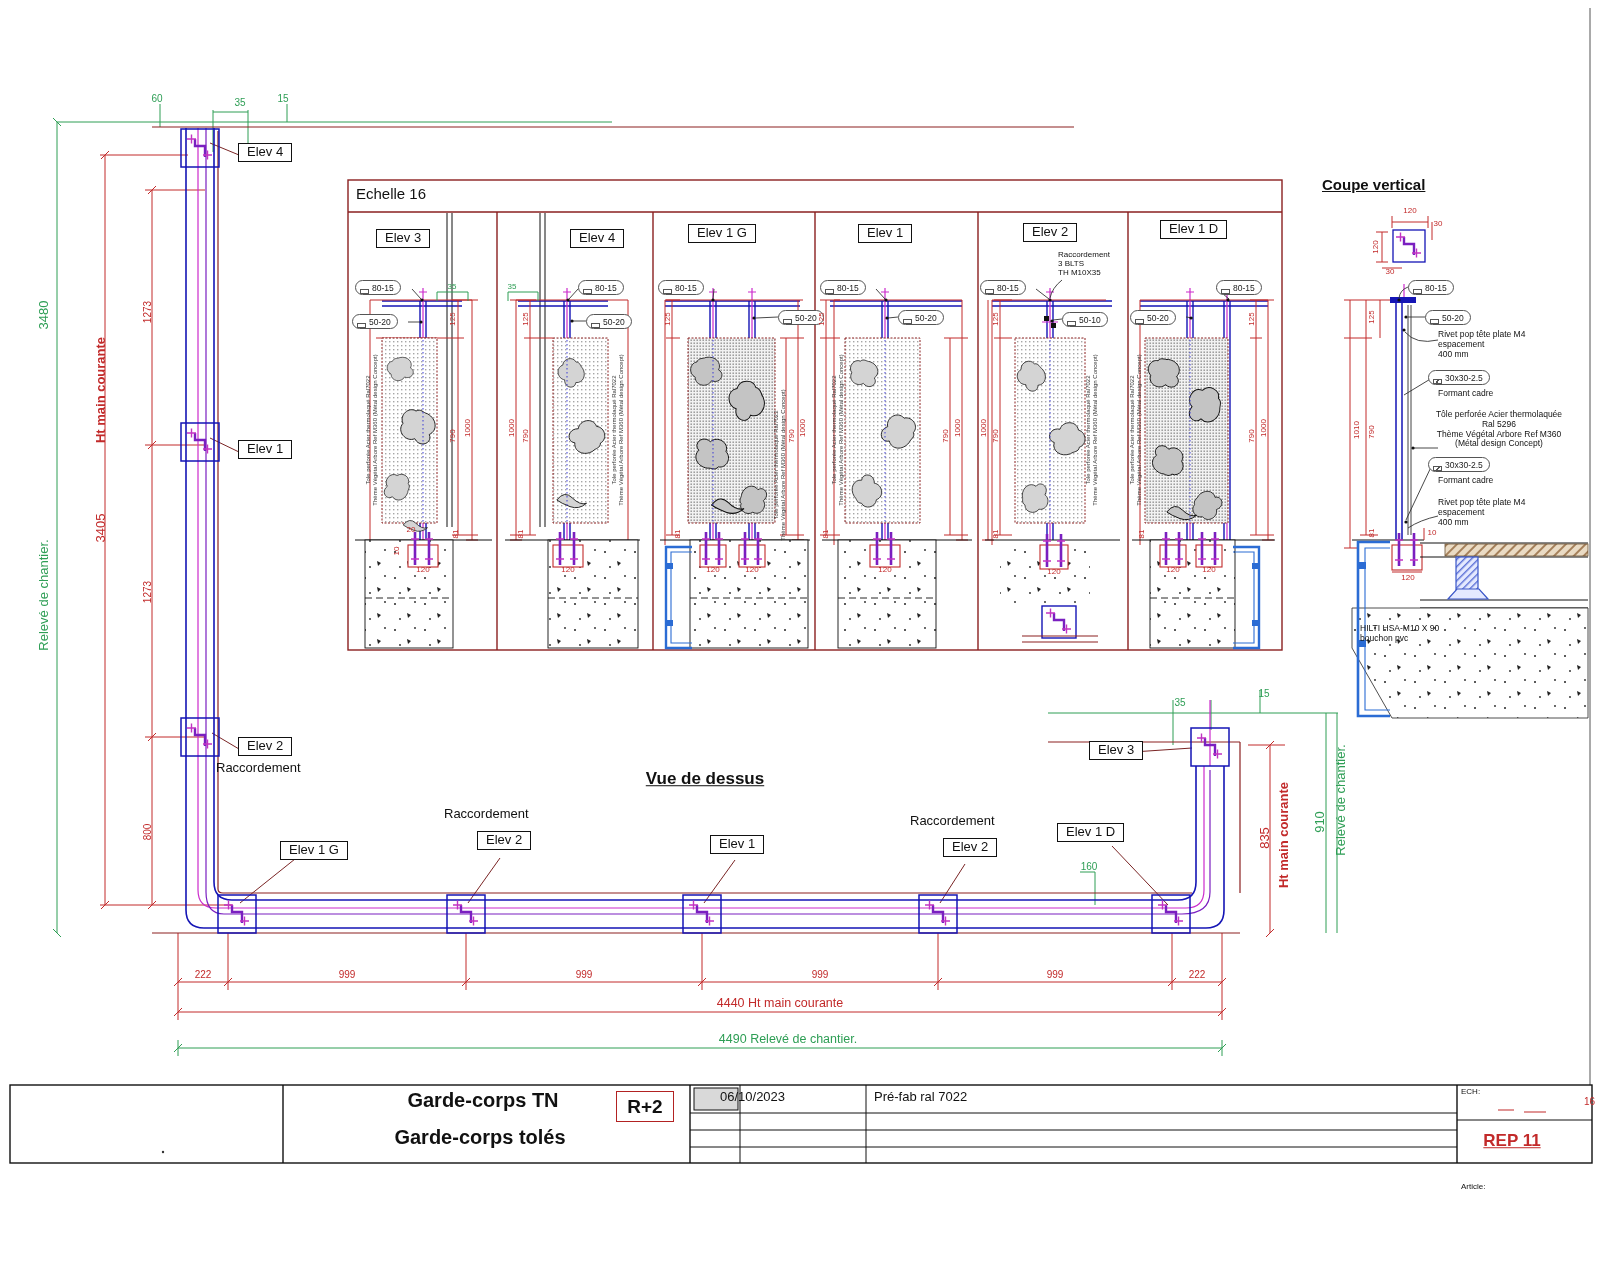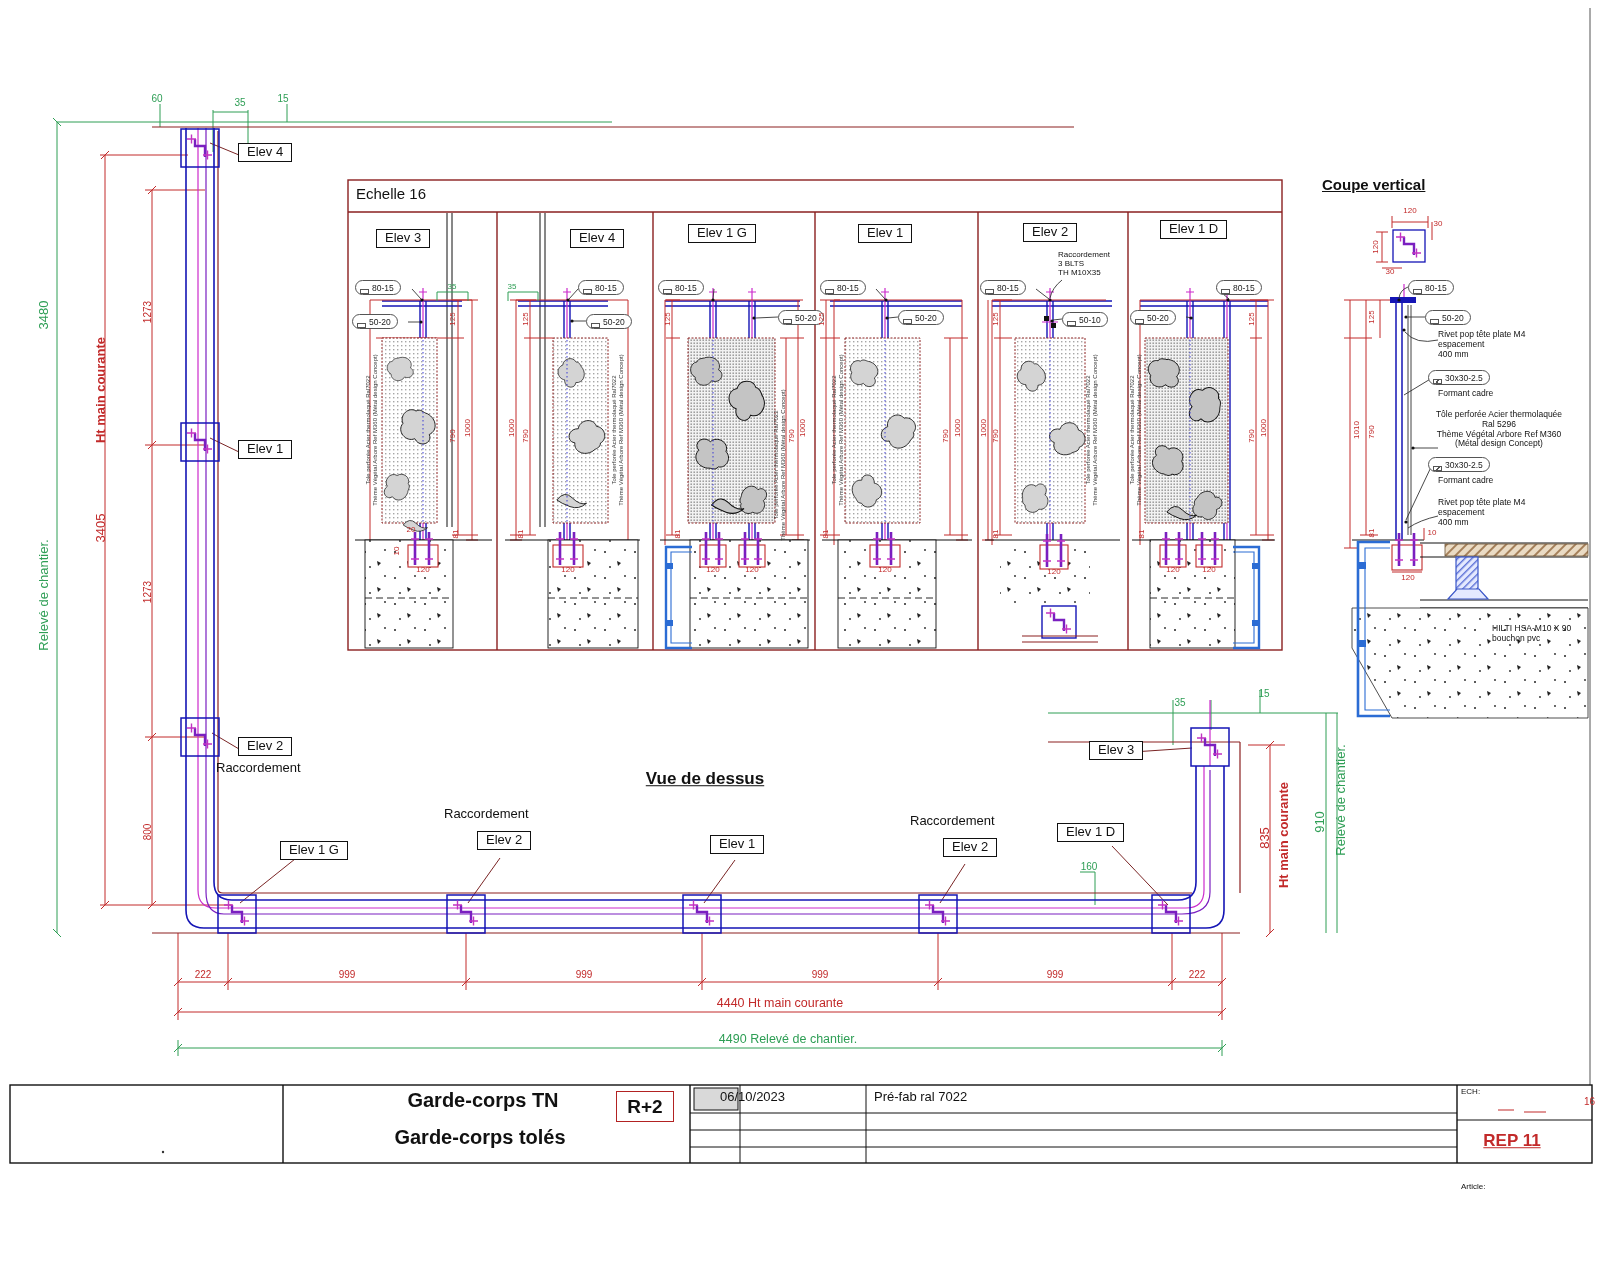--- a/index.html
+++ b/index.html
@@ -503,21 +503,21 @@
     <i class="sq sl"></i>
     <span>30x30-2.5</span>
   </div>
 <div class="p smm" style="left:1438px;top:476px">Formant cadre</div>
 <div class="p smm pre" style="left:1438px;top:498px">Rivet pop tête plate M4
 espacement
 400 mm</div>
 <div class="p rot red sm" style="left:1372px;top:533px">81</div>
 <div class="p ctr red sm" style="left:1432px;top:533px">10</div>
 <div class="p ctr red sm" style="left:1408px;top:578px">120</div>
-<div class="p smm pre" style="left:1492px;top:624px">HILTI HSA-M10 X 90
+<div class="p smm pre" style="left:1360px;top:624px">HILTI HSA-M10 X 90
 bouchon pvc</div>
 
 <div class="p ctr b" style="left:483px;top:1100px;font-size:20px">Garde-corps TN</div>
 <div class="p ctr b" style="left:480px;top:1137px;font-size:20px">Garde-corps tolés</div>
 <div class="p lvl" style="position:absolute;left:616px;top:1091px">R+2</div>
 <div class="p t13" style="left:720px;top:1090px">06/10/2023</div>
 <div class="p t13" style="left:874px;top:1090px">Pré-fab ral 7022</div>
 <div class="p sm" style="left:1461px;top:1087px">ECH:</div>
 <div class="p red" style="left:1584px;top:1096px;font-size:10px">16</div>
 <div class="p sm" style="left:1461px;top:1182px">Article:</div>

